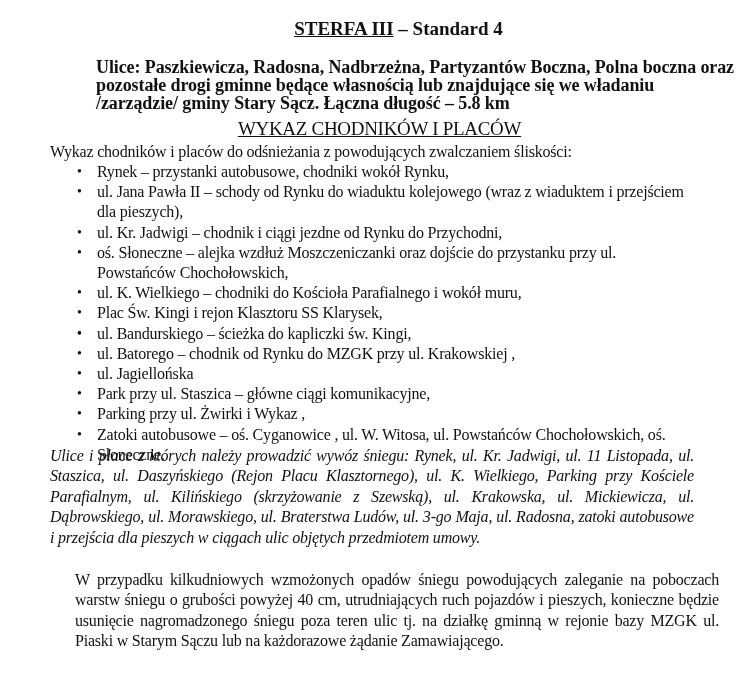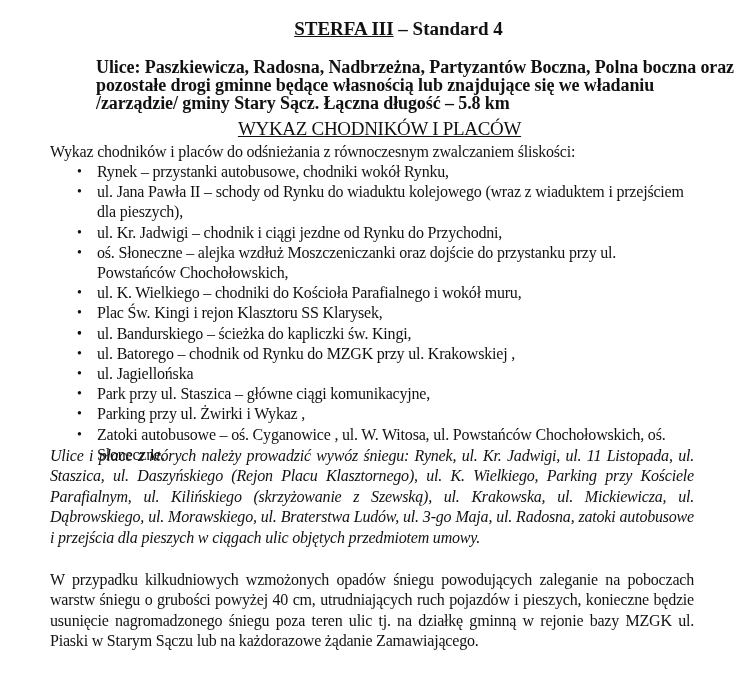--- a/index.html
+++ b/index.html
@@ -90,37 +90,37 @@
     .para {
       position: absolute;
       left: 50px;
       width: 644px;
       font-size: 16px;
       line-height: 20.4px;
       text-align: justify;
       letter-spacing: -0.2px;
     }
     .p1 { top: 446px; font-style: italic; }
-    .p2 { top: 570px; }
+    .p2 { top: 570px; margin-left: 25px; }
     .p3 { top: 632px; }
   </style>
 </head>
 <body>
 
 <div class="page">
 
   <div class="title">
     <span class="u">STERFA III</span><span> – Standard 4</span>
   </div>
 
   <div class="streets">Ulice: Paszkiewicza, Radosna, Nadbrzeżna, Partyzantów Boczna, Polna boczna oraz pozostałe drogi gminne będące własnością lub znajdujące się we władaniu /zarządzie/ gminy Stary Sącz. Łączna długość – 5.8 km</div>
 
   <div class="heading">WYKAZ CHODNIKÓW I PLACÓW</div>
 
-  <div class="intro">Wykaz  chodników  i placów do odśnieżania z równoczesnym  zwalczaniem śliskości:</div>
+  <div class="intro">Wykaz  chodników  i placów do odśnieżania z powodujących  zwalczaniem śliskości:</div>
 
   <ul class="list">
     <li><span class="bullet">•</span><span>Rynek – przystanki autobusowe, chodniki wokół Rynku,</span></li>
     <li><span class="bullet">•</span><span>ul. Jana Pawła II – schody od Rynku do wiaduktu kolejowego (wraz z wiaduktem i przejściem dla pieszych),</span></li>
     <li><span class="bullet">•</span><span>ul. Kr. Jadwigi – chodnik i ciągi jezdne od Rynku do Przychodni,</span></li>
     <li><span class="bullet">•</span><span>oś. Słoneczne – alejka wzdłuż Moszczeniczanki oraz dojście do przystanku  przy ul. Powstańców Chochołowskich,</span></li>
     <li><span class="bullet">•</span><span>ul. K. Wielkiego – chodniki do Kościoła Parafialnego i wokół muru,</span></li>
     <li><span class="bullet">•</span><span>Plac Św. Kingi i rejon Klasztoru SS Klarysek,</span></li>
     <li><span class="bullet">•</span></li>
     <li><span class="bullet">•</span><span>ul. Bandurskiego – ścieżka do kapliczki św. Kingi,</span></li>

